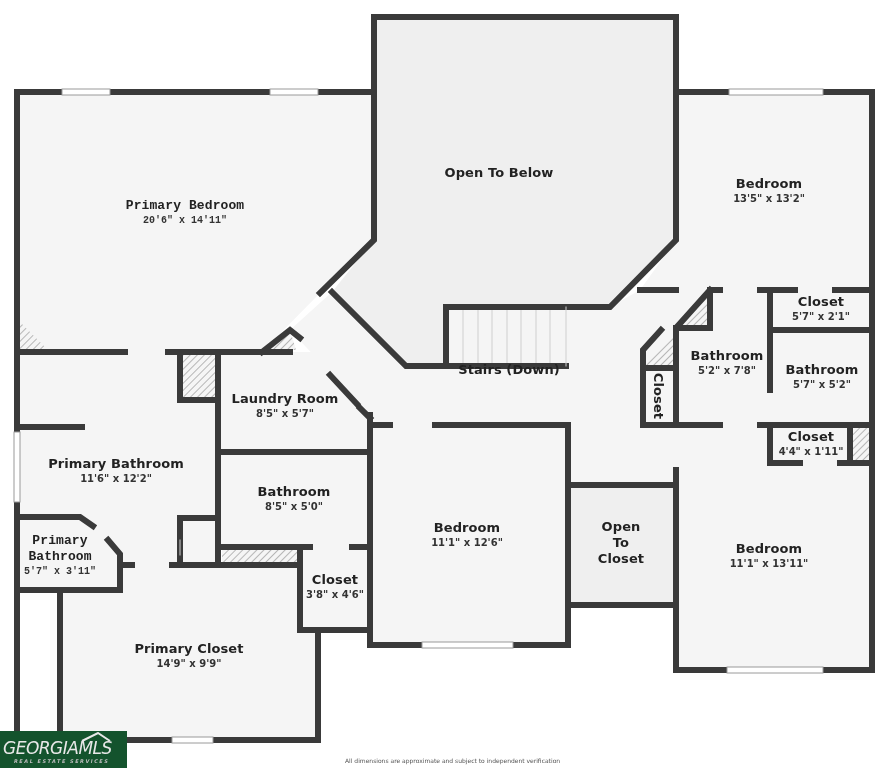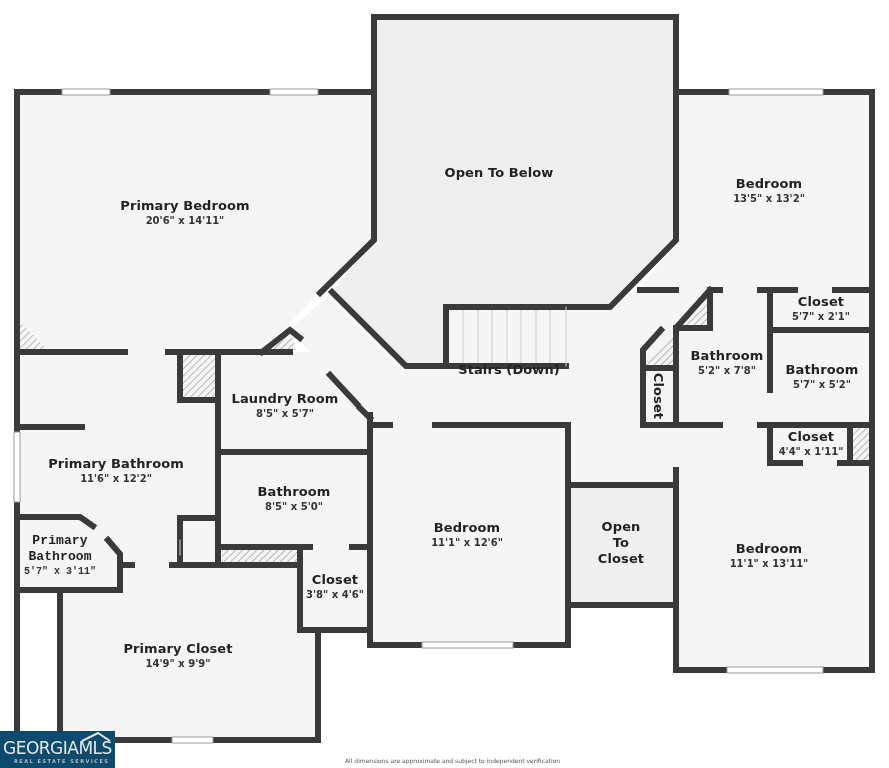--- a/index.html
+++ b/index.html
@@ -2,21 +2,21 @@
 <html><head>
 <meta charset="utf-8">
 <style>
   html, body { margin: 0; padding: 0; background: #ffffff; }
   body { width: 889px; height: 768px; position: relative; overflow: hidden; font-family: "DejaVu Sans", sans-serif; }
   #plan { position: absolute; left: 0; top: 0; width: 889px; height: 768px; }
   .room-label { position: absolute; transform: translate(-50%, -50%); text-align: center; color: #222222; white-space: nowrap; }
   .room-name { display: block; font-weight: bold; font-size: 13px; line-height: 16px; letter-spacing: 0.1px; }
   .room-dim { display: block; font-weight: bold; font-size: 10px; line-height: 14px; color: #333333; }
   .vertical { transform: translate(-50%, -50%) rotate(90deg); }
-  .logo { position: absolute; left: 0; top: 731px; width: 115px; height: 37px; background: #0c4a6e; color: #e8e8e8; overflow: hidden; }
+  .logo { position: absolute; left: 0; top: 731px; width: 127px; height: 37px; background: #14532d; color: #e8e8e8; overflow: hidden; font-style: italic; }
   .logo-main { position: absolute; left: 3px; top: 8px; font-family: "DejaVu Sans", sans-serif; font-size: 17px; letter-spacing: -0.5px; line-height: 18px; }
   .logo-sub { position: absolute; left: 14px; top: 27px; font-size: 5px; letter-spacing: 1.5px; color: #bdbdbd; font-weight: bold; }
   .logo-roof { position: absolute; left: 80px; top: 1px; }
   .disclaimer { position: absolute; left: 345px; top: 757px; font-size: 6px; color: #555555; font-family: "DejaVu Sans", sans-serif; white-space: nowrap; }
 </style>
 </head>
 <body>
 
 <svg id="plan" viewBox="0 0 889 768" xmlns="http://www.w3.org/2000/svg">
   <defs>
@@ -136,21 +136,21 @@
     <rect x="62" y="89" width="48" height="6"></rect>
     <rect x="270" y="89" width="48" height="6"></rect>
     <rect x="729" y="89" width="94" height="6"></rect>
     <rect x="727" y="667" width="96" height="6"></rect>
     <rect x="422" y="642" width="91" height="6"></rect>
     <rect x="172" y="737" width="41" height="6"></rect>
     <rect x="14" y="432" width="6" height="70"></rect>
   </g>
 </svg>
 
-<div class="room-label" style="left:185px; top:213px;">
+<div class="room-label" style="left:185px; top:213px;font-family:Liberation Mono, monospace;">
   <span class="room-name">Primary Bedroom</span>
   <span class="room-dim">20'6" x 14'11"</span>
 </div>
 
 <div class="room-label" style="left:499px; top:173px;">
   <span class="room-name">Open To Below</span>
 </div>
 
 <div class="room-label" style="left:769px; top:191px;">
   <span class="room-name">Bedroom</span>
@@ -220,21 +220,21 @@
   <span class="room-name">Primary</span>
   <span class="room-name">Bathroom</span>
   <span class="room-dim">5'7" x 3'11"</span>
 </div>
 
 <div class="room-label" style="left:335px; top:587px;">
   <span class="room-name">Closet</span>
   <span class="room-dim">3'8" x 4'6"</span>
 </div>
 
-<div class="room-label" style="left:178px; top:656px;">
+<div class="room-label" style="left:189px; top:656px;">
   <span class="room-name">Primary Closet</span>
   <span class="room-dim">14'9" x 9'9"</span>
 </div>
 
 <div class="logo">
   <svg class="logo-roof" width="32" height="10" viewBox="0 0 32 10">
     <polyline points="2,9 18,1 30,9" fill="none" stroke="#e8e8e8" stroke-width="2"></polyline>
   </svg>
   <span class="logo-main">GEORGIAMLS</span>
   <span class="logo-sub">REAL ESTATE SERVICES</span>

